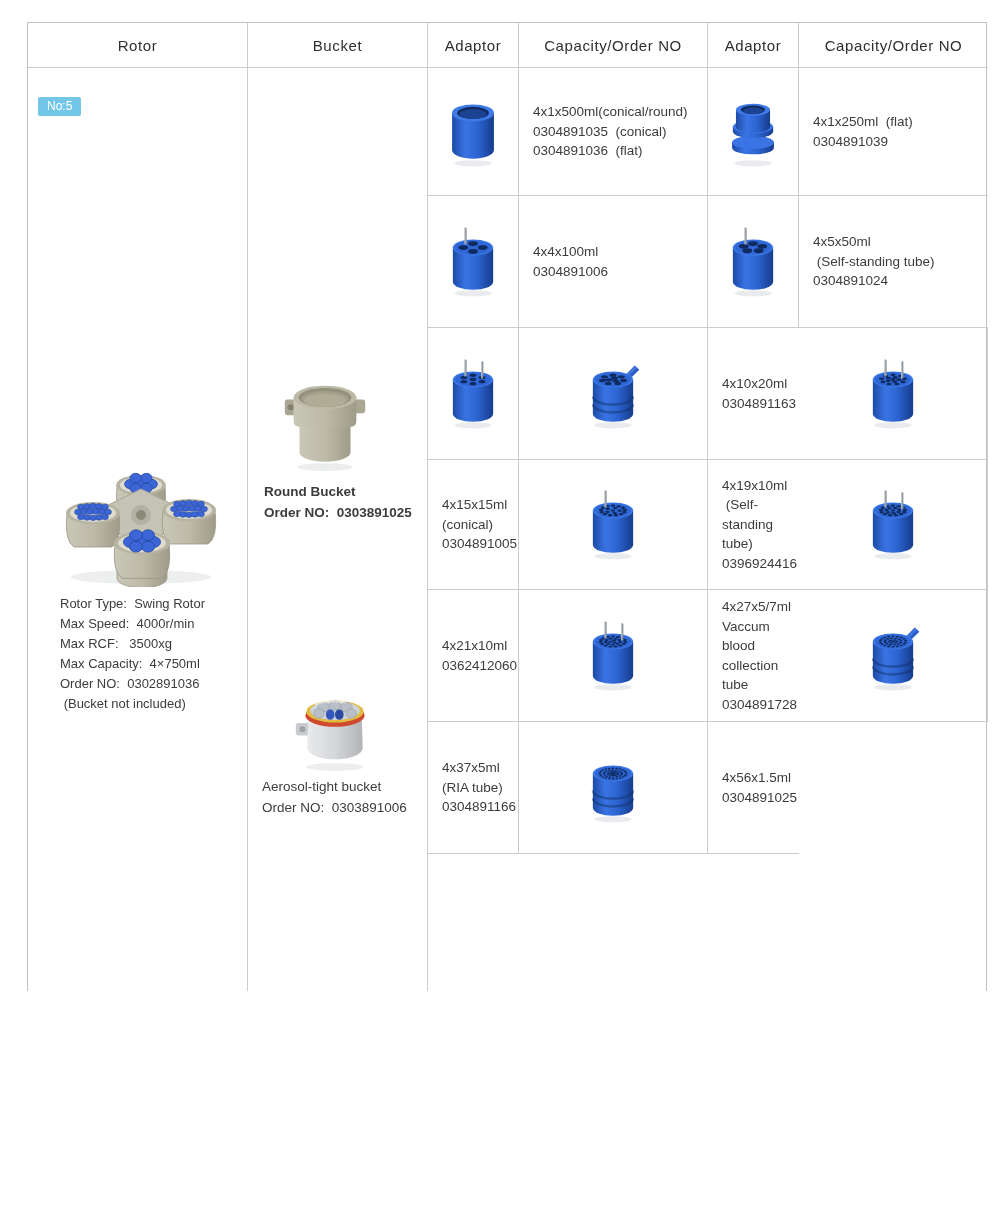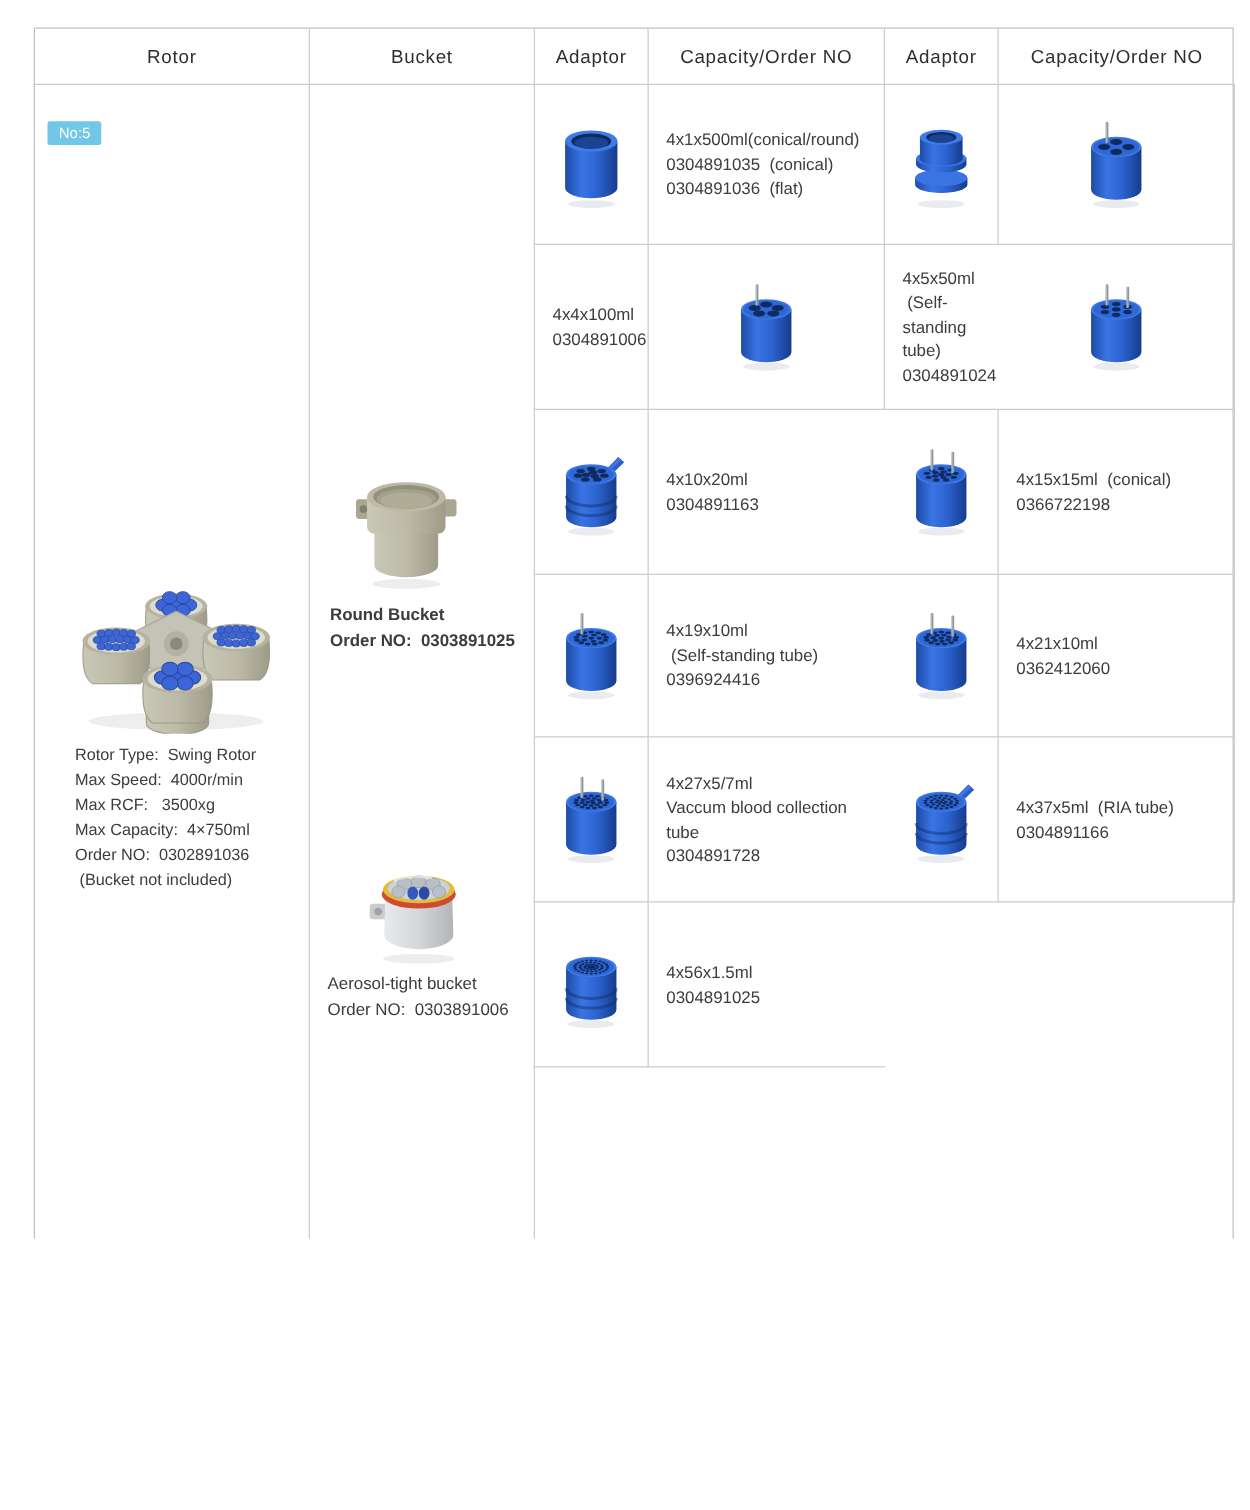--- a/index.html
+++ b/index.html
@@ -210,20 +210,22 @@
             <ellipse cx="40" cy="62" rx="27" ry="8.5" fill="#3a73e3"></ellipse>
             <path d="M14 42 L14 48 A26 8.5 0 0 0 66 48 L66 42 Z" fill="url(#gB)"></path>
             <ellipse cx="40" cy="42" rx="26" ry="8.5" fill="#3a73e3"></ellipse>
             <path d="M18 20 L18 42 A22 7.5 0 0 0 62 42 L62 20 Z" fill="url(#gB)"></path>
             <ellipse cx="40" cy="20" rx="22" ry="7.8" fill="#3f7ae9"></ellipse>
             <ellipse cx="40" cy="20" rx="15.5" ry="5.4" fill="#0f2b5e"></ellipse>
             <ellipse cx="40" cy="21.3" rx="13" ry="4.3" fill="#1c4392"></ellipse>
           </svg>
         </span>
       </div>
+    <div class="cell cap bb">4x1x250ml  (flat)
+0304891039</div>
 
     <div class="cell ad br bb">
         <span class="adp">
           <svg width="62" height="75" viewBox="0 0 80 96">
             <ellipse cx="40" cy="89" rx="24" ry="4" fill="#e9ebee"></ellipse>
             <path d="M14 30 L14 74 A26 10.5 0 0 0 66 74 L66 30 Z" fill="url(#gB)"></path>
             <ellipse cx="40" cy="30" rx="26" ry="10.5" fill="#3f7ae9"></ellipse>
             <ellipse cx="40" cy="30" rx="23.6" ry="9.3" fill="#2f68d6"></ellipse>
             <ellipse cx="40.0" cy="24.9" rx="6.2" ry="3.10" fill="#0e2a5e"></ellipse>
             <ellipse cx="52.5" cy="30.0" rx="6.2" ry="3.10" fill="#0e2a5e"></ellipse>
@@ -328,21 +330,21 @@
             <ellipse cx="34.1" cy="28.1" rx="3.3" ry="1.65" fill="#0e2a5e"></ellipse>
             <ellipse cx="40.0" cy="30.0" rx="3.3" ry="1.65" fill="#0e2a5e"></ellipse>
             <rect x="29.1" y="4" width="2.8" height="22" rx="1.3" fill="#8e969e"></rect>
             <rect x="29.1" y="4" width="1" height="22" fill="#cdd3d8" opacity=".8"></rect>
             <rect x="50.6" y="6.5" width="2.8" height="22" rx="1.3" fill="#8e969e"></rect>
             <rect x="50.6" y="6.5" width="1" height="22" fill="#cdd3d8" opacity=".8"></rect>
           </svg>
         </span>
       </div>
     <div class="cell cap br bb">4x15x15ml  (conical)
-0366722198</div>
+0304891005</div>
     <div class="cell ad br bb">
         <span class="adp">
           <svg width="62" height="75" viewBox="0 0 80 96">
             <ellipse cx="40" cy="89" rx="24" ry="4" fill="#e9ebee"></ellipse>
             <path d="M14 30 L14 74 A26 10.5 0 0 0 66 74 L66 30 Z" fill="url(#gB)"></path>
             <ellipse cx="40" cy="30" rx="26" ry="10.5" fill="#3f7ae9"></ellipse>
             <ellipse cx="40" cy="30" rx="23.6" ry="9.3" fill="#2f68d6"></ellipse>
             <ellipse cx="40.0" cy="23.7" rx="3" ry="1.50" fill="#0e2a5e"></ellipse>
             <ellipse cx="47.2" cy="24.5" rx="3" ry="1.50" fill="#0e2a5e"></ellipse>
             <ellipse cx="52.8" cy="26.4" rx="3" ry="1.50" fill="#0e2a5e"></ellipse>

